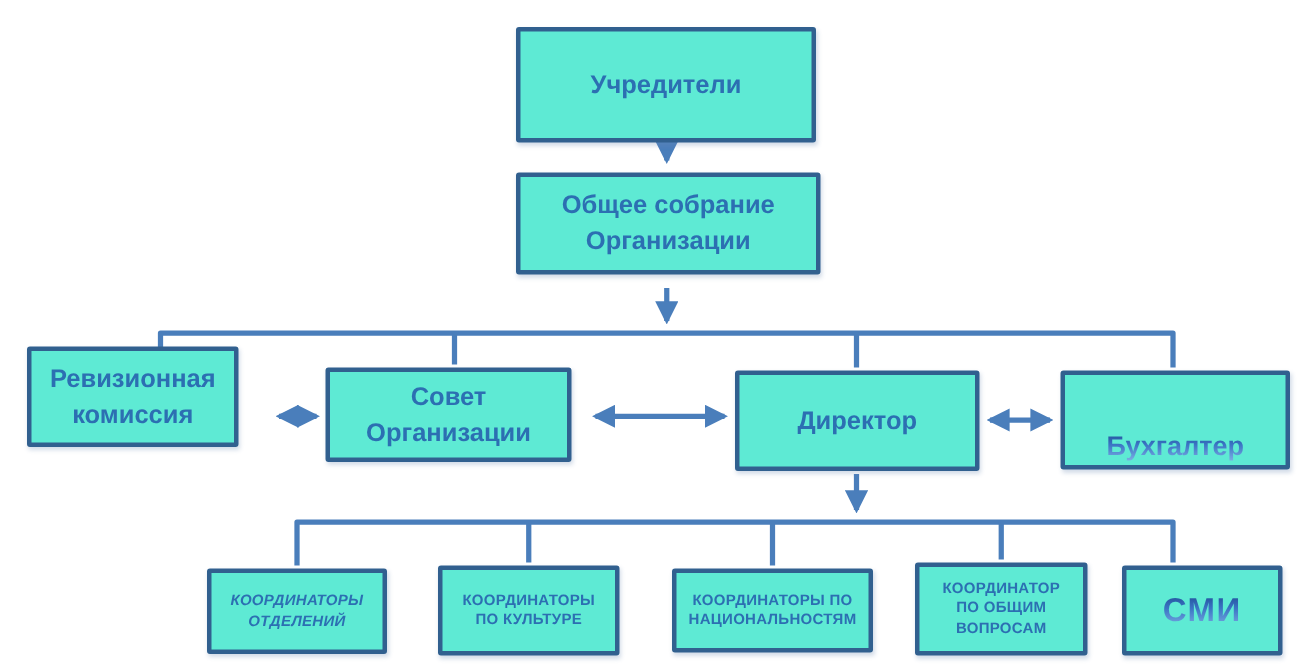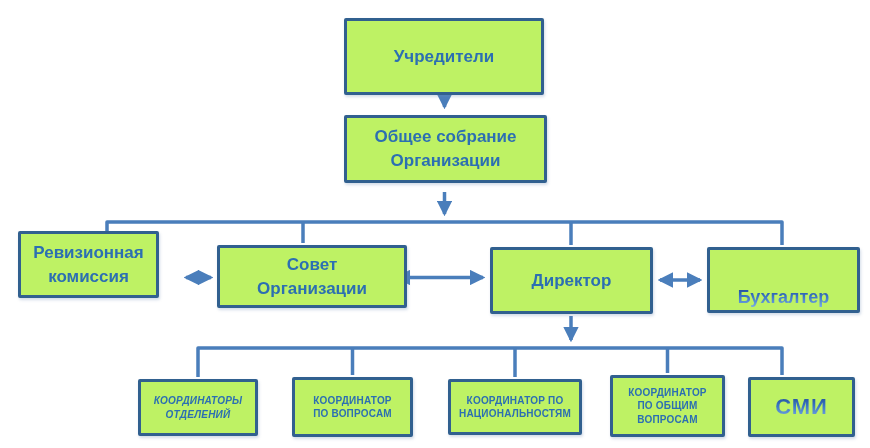--- a/index.html
+++ b/index.html
@@ -10,33 +10,33 @@
     background:#ffffff;
     font-family:"Liberation Sans","DejaVu Sans",sans-serif;
     overflow:hidden;
   }
   .wires{position:absolute;left:0;top:0;z-index:0;}
   .wire{stroke:#4a7ebb;stroke-width:3.5;fill:none;stroke-linejoin:round;}
   .node{
     position:absolute;z-index:1;
     display:flex;align-items:center;justify-content:center;
     text-align:center;
-    background:#bef264;
+    background:#5eead4;
     border:3px solid #31608f;
     border-radius:2px;
     color:#2c6fb2;
     font-weight:bold;
     font-size:17px;
     line-height:1.4;
     box-shadow:1px 2px 3px rgba(110,140,180,0.30);
   }
   .n-founders  {left:344px;top:18px;width:200px;height:77px;}
   .n-assembly  {left:344px;top:115px;width:203px;height:68px;}
   .n-audit     {left:18px; top:231px;width:141px;height:67px;}
-  .n-council   {left:217px;top:245px;width:190px;height:63px;padding:0 26px;}
+  .n-council   {left:217px;top:245px;width:164px;height:63px;padding:0 26px;}
   .n-director  {left:490px;top:247px;width:163px;height:67px;text-align:center;}
   .n-accountant{left:707px;top:247px;width:153px;height:66px;font-size:18px;align-items:flex-end;}
   .small{font-size:10px;line-height:1.35;letter-spacing:0.2px;}
   .n-depts   {left:138px;top:379px;width:120px;height:57px;font-style:italic;}
   .n-culture {left:292px;top:377px;width:121px;height:60px;padding:0 13px;}
   .n-nat     {left:448px;top:379px;width:134px;height:56px;padding:0 3px;}
   .n-general {left:610px;top:375px;width:115px;height:62px;padding:0 13px;}
   .n-smi     {left:748px;top:377px;width:107px;height:60px;font-size:22px;letter-spacing:1px;}
   .gloss{color:#2e74b5;}
   @supports ((-webkit-background-clip:text) or (background-clip:text)){
@@ -101,25 +101,25 @@
 
   <div class="node n-accountant">
     <span class="gloss">Бухгалтер</span>
   </div>
 
   <div class="node small n-depts">
     <span>КООРДИНАТОРЫ ОТДЕЛЕНИЙ</span>
   </div>
 
   <div class="node small n-culture">
-    <span>КООРДИНАТОР ПО ВОПРОСАМ</span>
+    <span>КООРДИНАТОРЫ ПО КУЛЬТУРЕ</span>
   </div>
 
   <div class="node small n-nat">
-    <span>КООРДИНАТОР ПО НАЦИОНАЛЬНОСТЯМ</span>
+    <span>КООРДИНАТОРЫ ПО НАЦИОНАЛЬНОСТЯМ</span>
   </div>
 
   <div class="node small n-general">
     <span>КООРДИНАТОР ПО ОБЩИМ ВОПРОСАМ</span>
   </div>
 
   <div class="node n-smi">
     <span class="gloss">СМИ</span>
   </div>
 

